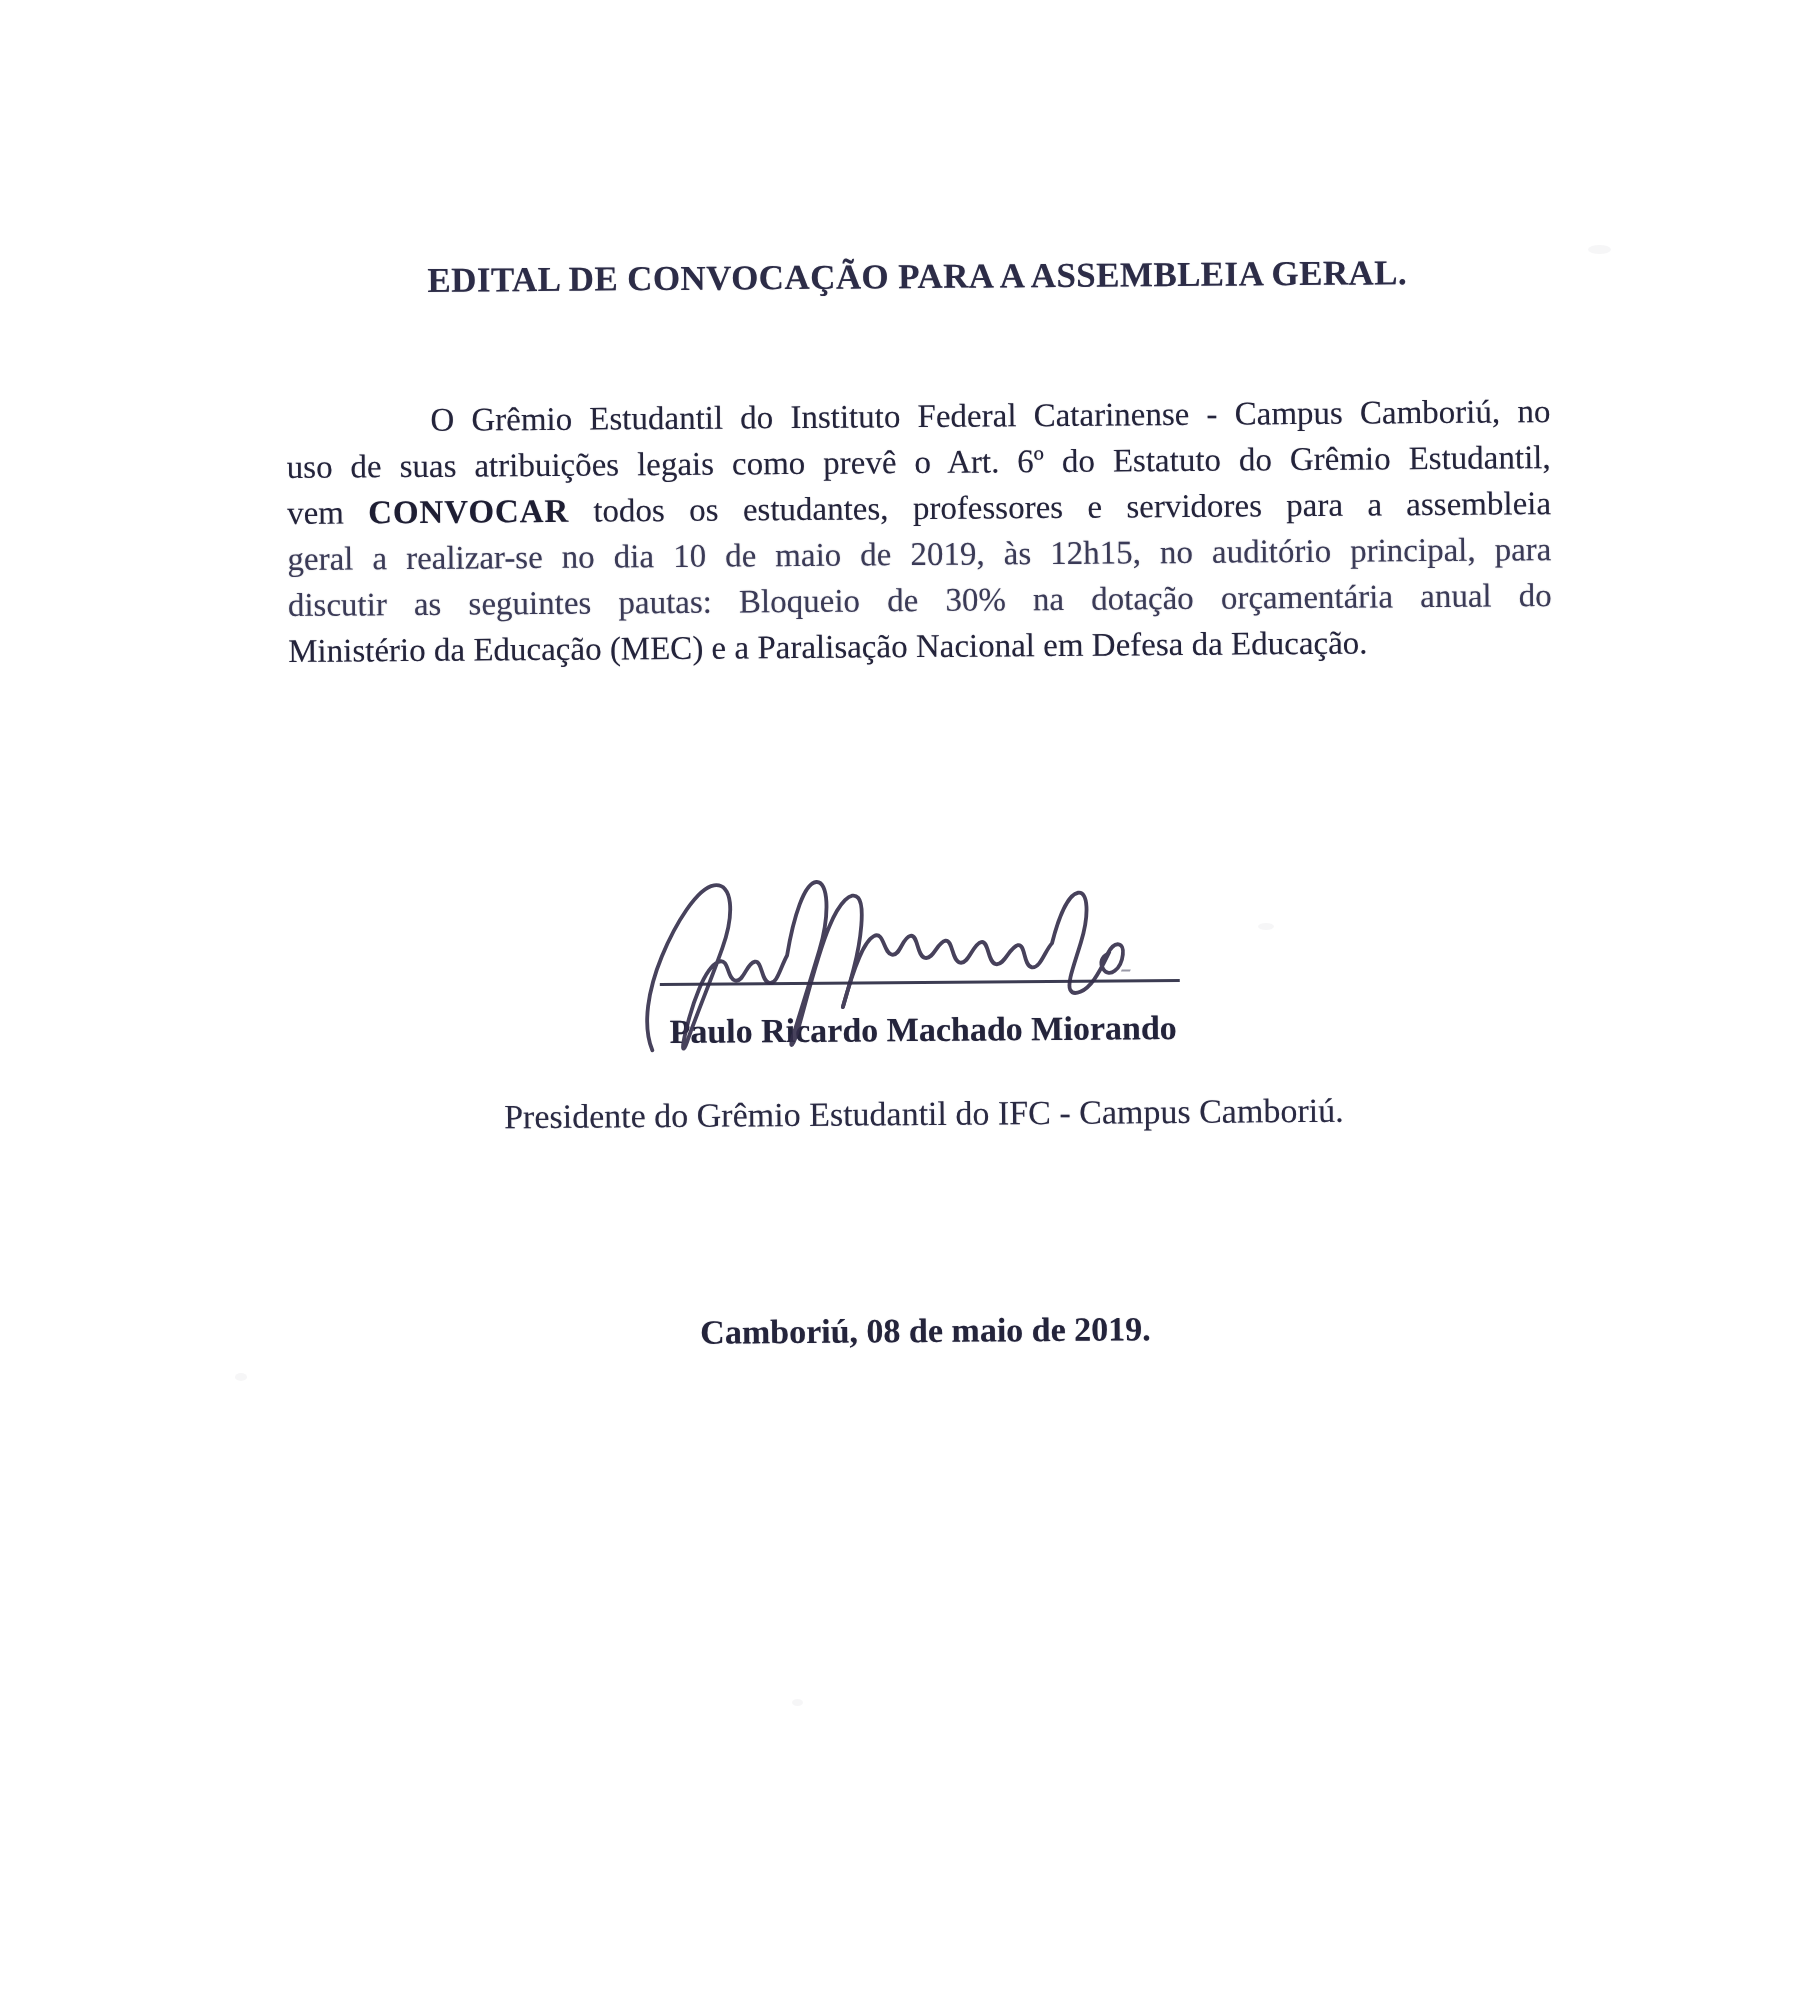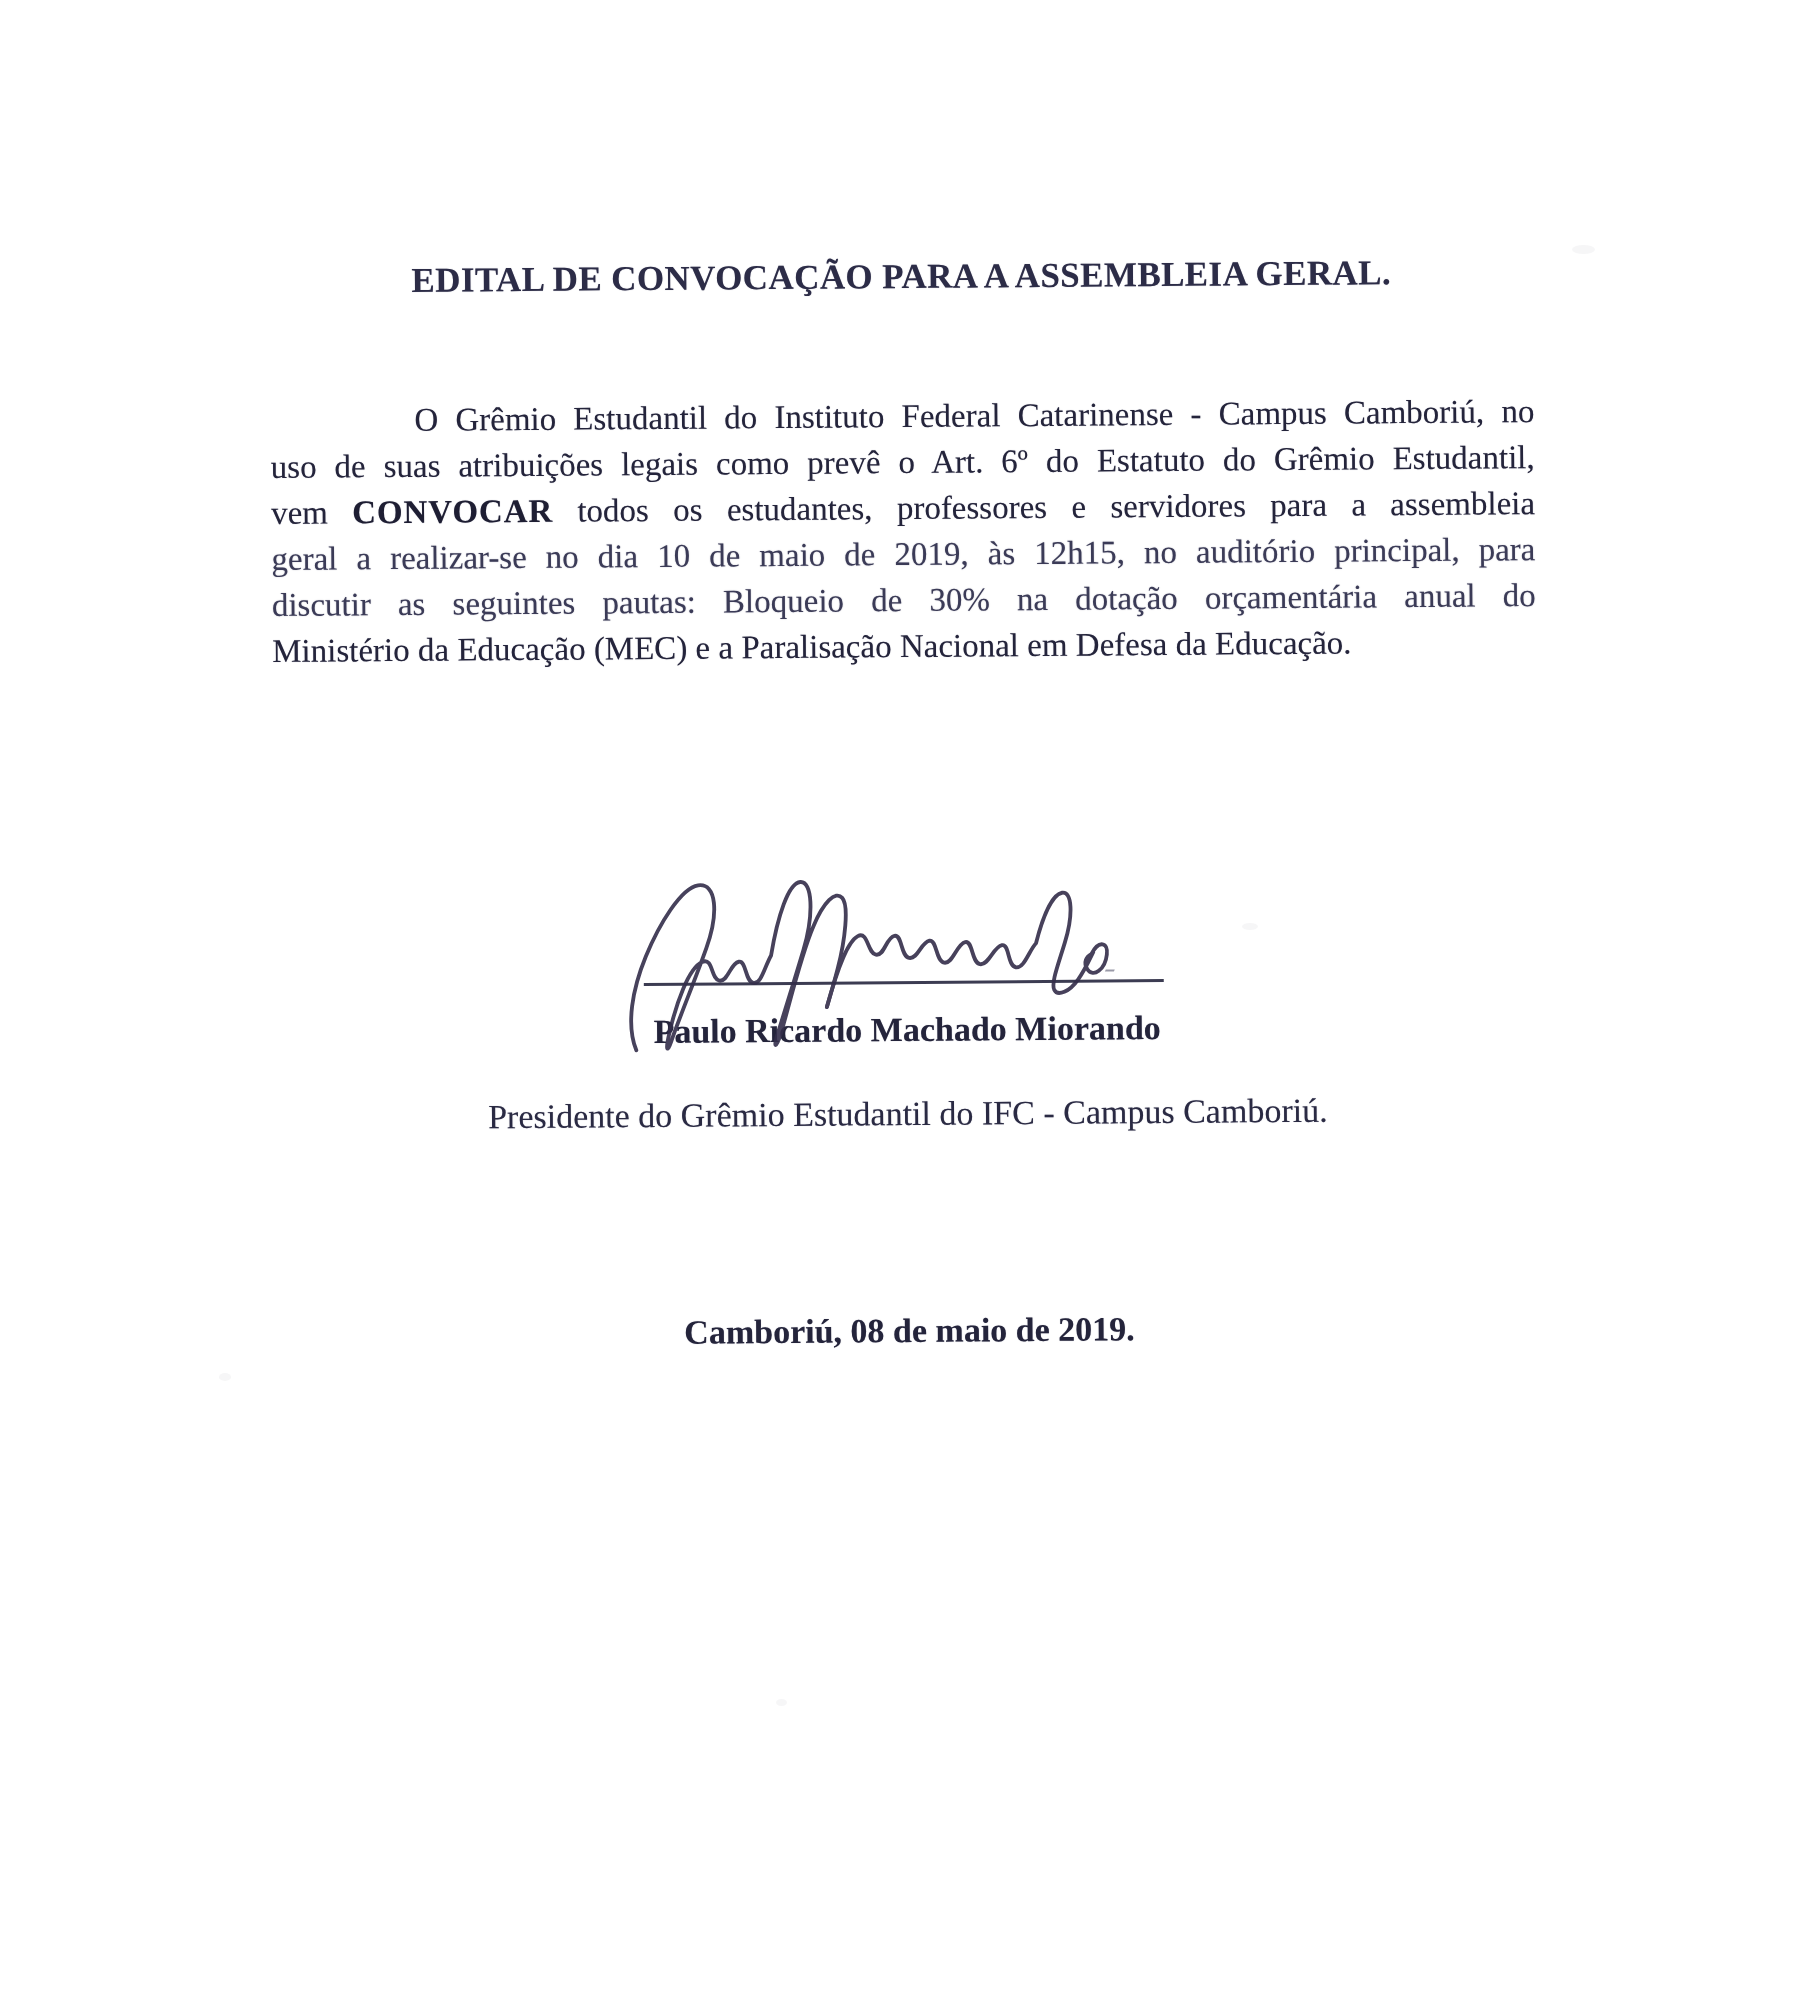--- a/index.html
+++ b/index.html
@@ -12,20 +12,21 @@
     height: 2007px;
     position: relative;
     overflow: hidden;
     font-family: "Liberation Serif", serif;
     color: #23233a;
   }
   .page {
     position: absolute;
     inset: 0;
     background: #ffffff;
+    margin-left: 16px;
   }
   .content {
     position: absolute;
     inset: 0;
     transform: rotate(-0.45deg);
     transform-origin: 909px 882px;
     text-shadow: 0 0 0.9px rgba(35,35,65,0.38);
   }
   .title {
     position: absolute;

